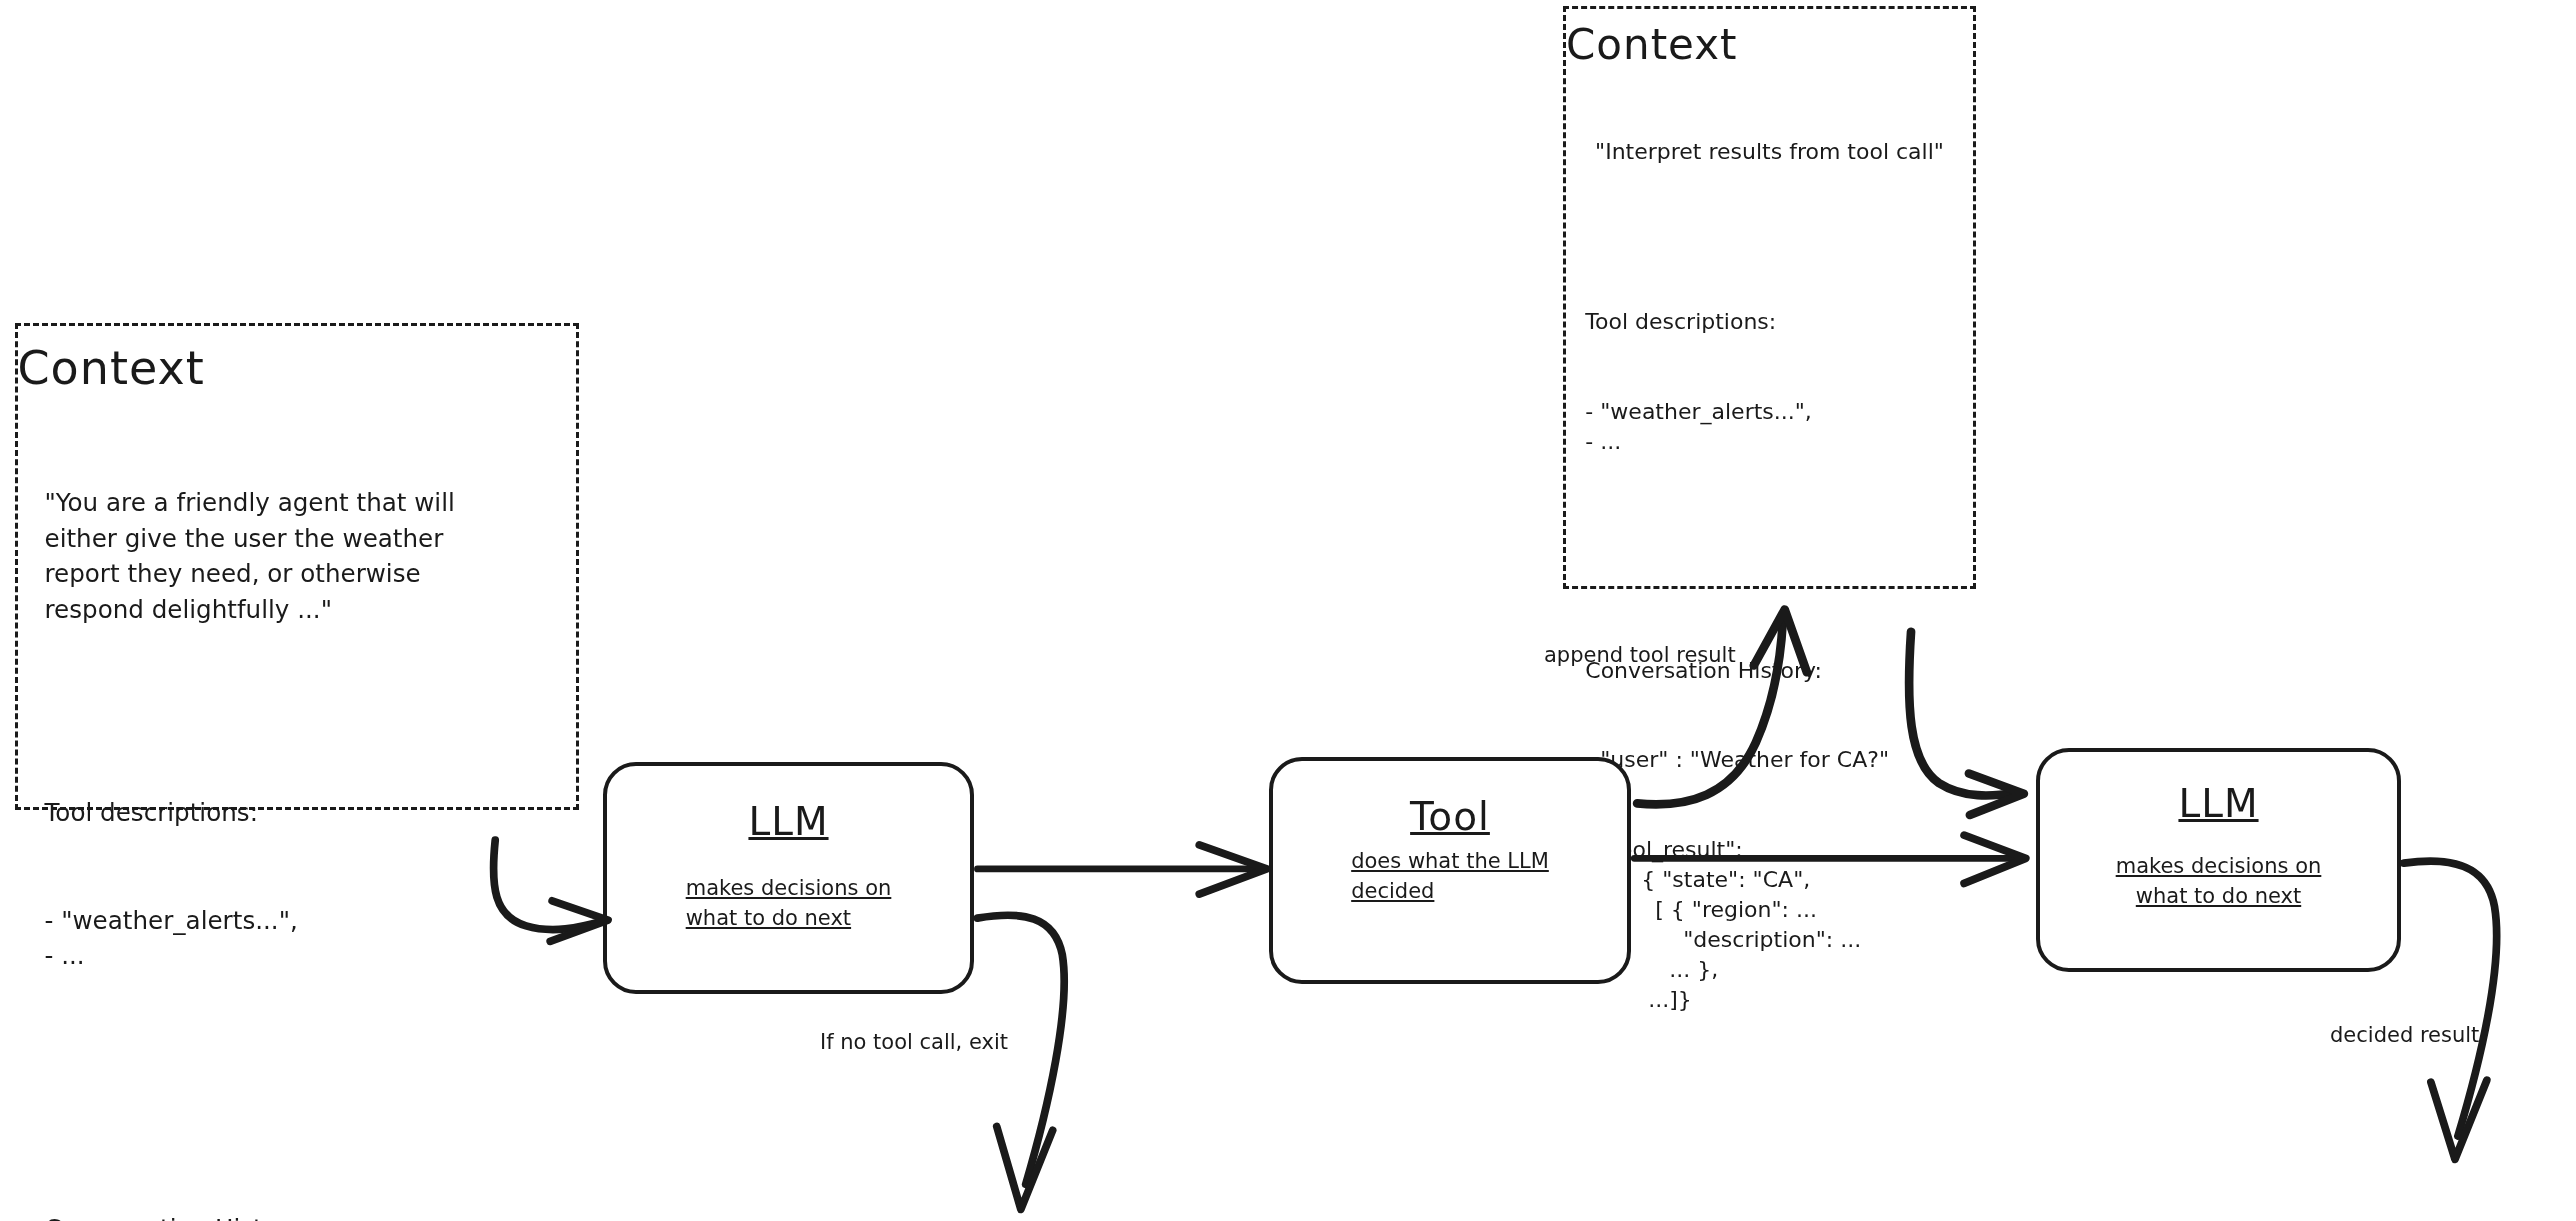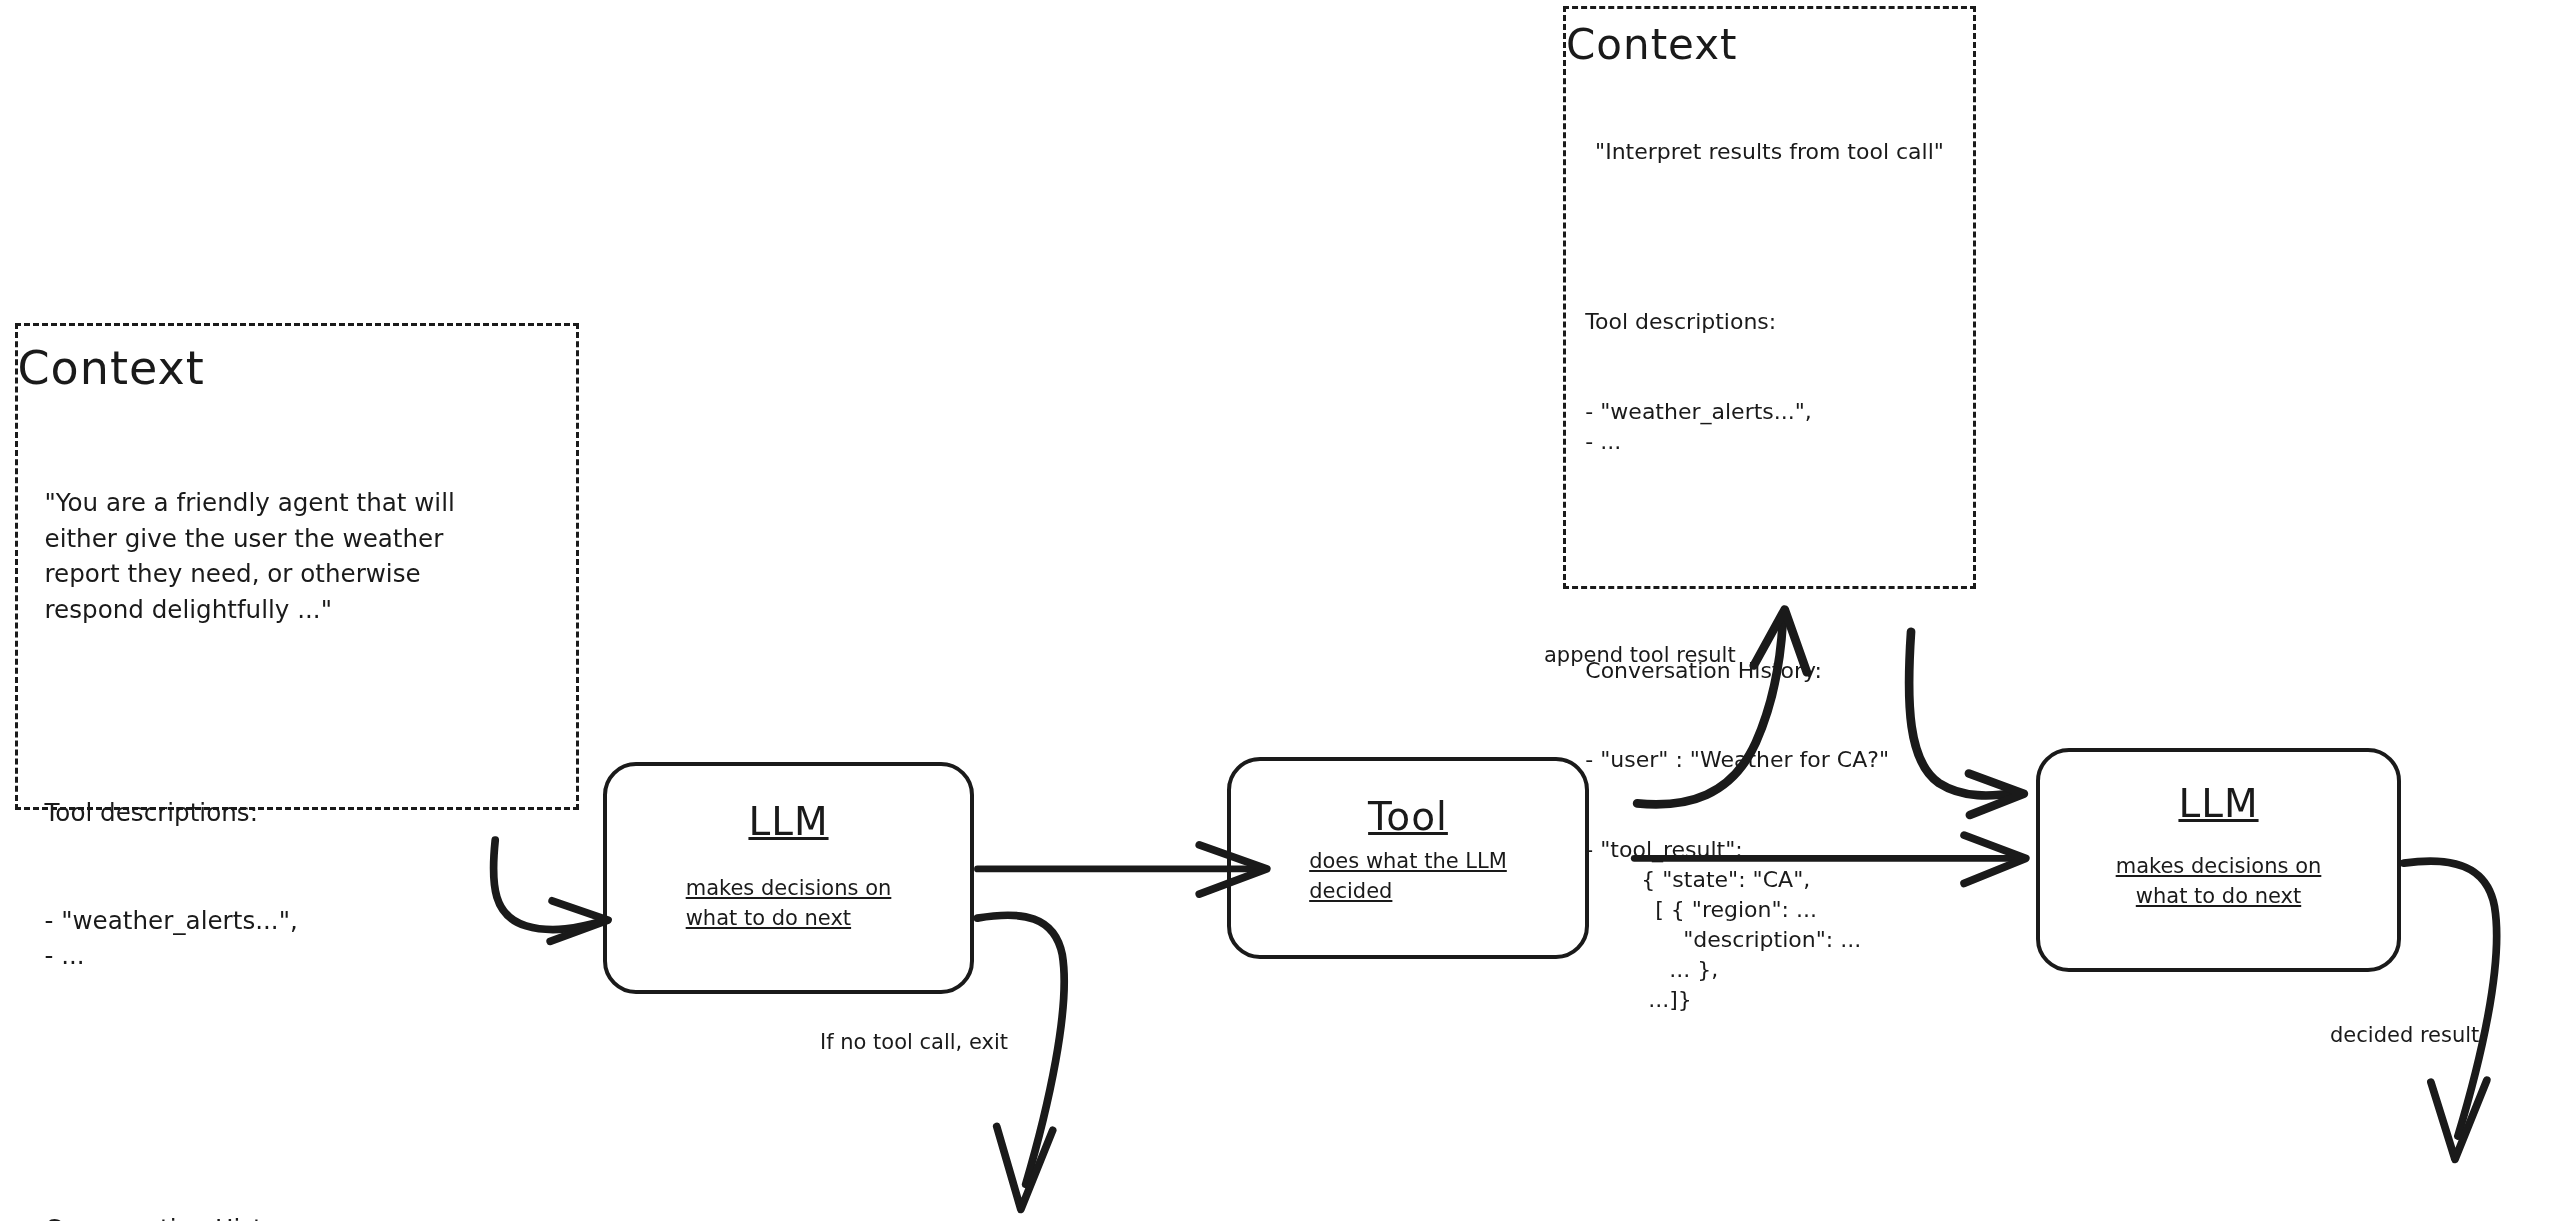--- a/index.html
+++ b/index.html
@@ -82,21 +82,21 @@
     letter-spacing: 1px;
   }
   .node-sub {
     font-size: 21px;
     line-height: 1.45;
     margin-top: 29px;
     text-align: left;
     white-space: pre-line;
   }
   #node-llm-1  { left: 603px;  top: 762px; width: 371px; height: 232px; }
-  #node-tool   { left: 1227px; top: 757px; width: 362px; height: 202px; }
+  #node-tool   { left: 1269px; top: 757px; width: 362px; height: 227px; }
   #node-llm-2  { left: 2036px; top: 748px; width: 365px; height: 224px; }
 
   #node-tool .node-sub   { margin-top: 7px; }
   #node-llm-2 .node-title { margin-top: 29px; }
   #node-llm-2 .node-sub   { margin-top: 25px; text-align: center; }
 
   
   #arrows {
     position: absolute;
     left: 0; top: 0;

